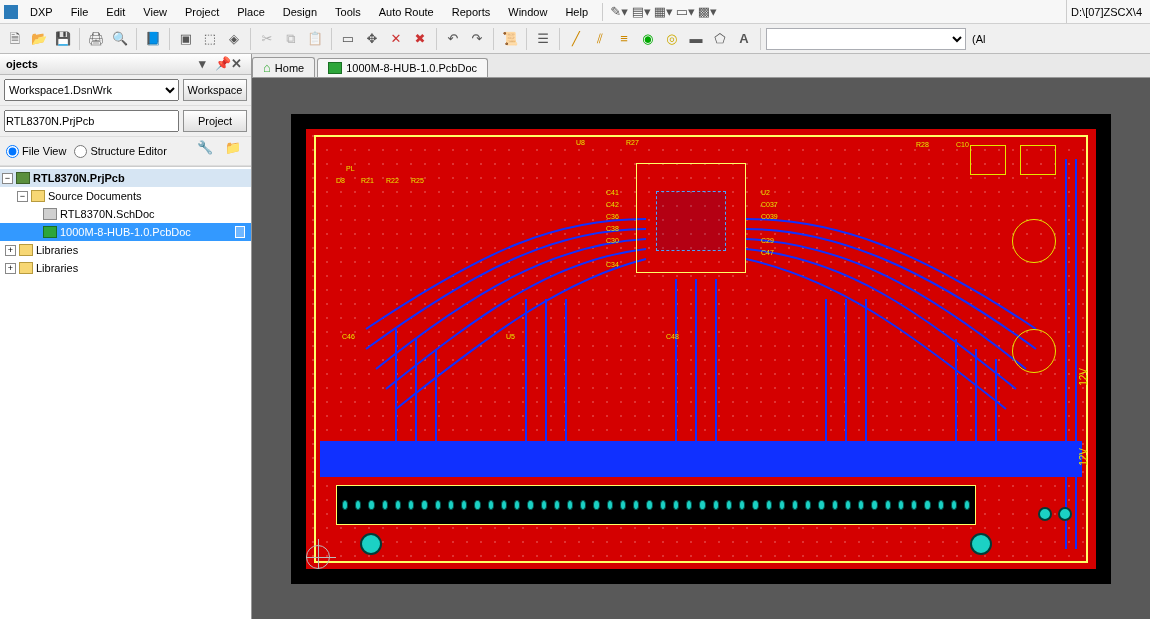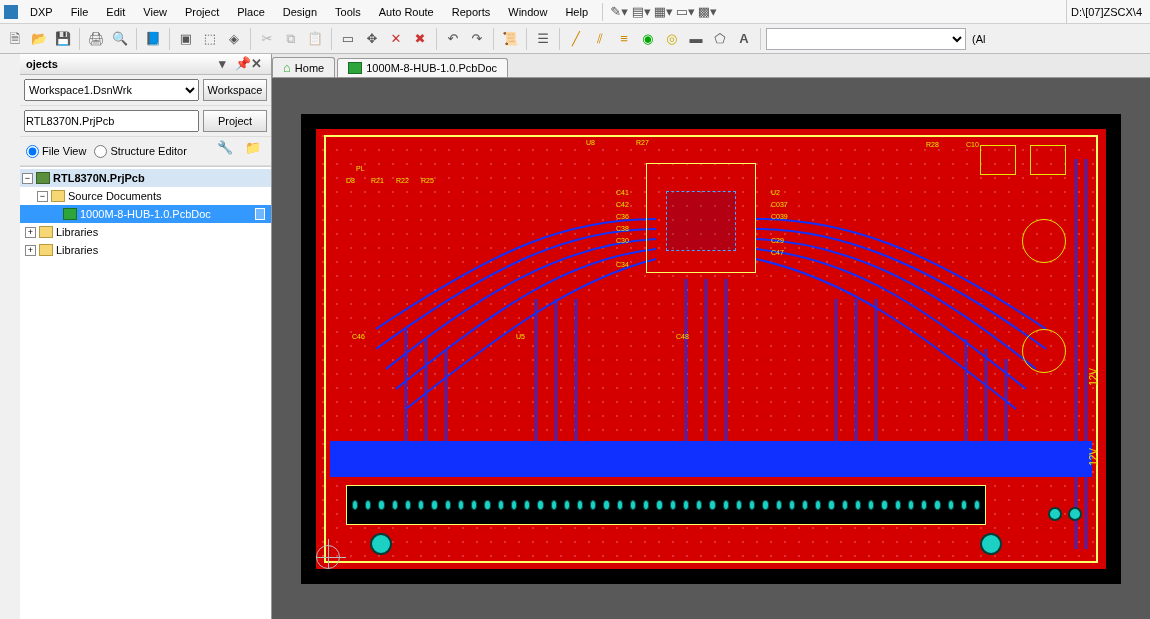--- a/index.html
+++ b/index.html
@@ -14,21 +14,21 @@
 .menubar .toolicons .ic { width: 20px; height:18px; display:flex;align-items:center;justify-content:center; border:1px solid transparent;}
 .menubar .pathbox { margin-left: auto; padding: 0 4px; border-left:1px solid #ccc; height:100%; display:flex; align-items:center; color:#000;}
 
 
 .toolbar { display: flex; align-items: center; height: 30px; background: #f0f0f0; border-bottom: 1px solid #bbb; padding: 0 4px; gap: 2px; }
 .toolbar .ic { width: 22px; height: 22px; display:flex;align-items:center;justify-content:center; border:1px solid transparent;}
 .toolbar .sep { width: 1px; height: 22px; background: #ccc; margin: 0 3px; }
 .toolbar select, .toolbar .combo { height: 22px; border:1px solid #abadb3; background:#fff; padding:0 4px;}
 
 
-.body { flex:1; display:flex; overflow:hidden;margin-left:20px;}
+.body { flex:1; display:flex; overflow:hidden;}
 .sidebar { width: 252px; background:#f0f0f0; border-right:1px solid #999; display:flex; flex-direction:column;}
 .panel-title { background: linear-gradient(#fff,#e4e4e4); border-bottom:1px solid #bbb; padding:3px 6px; display:flex; align-items:center; font-weight:bold;}
 .panel-title .spacer{flex:1;}
 .panel-title .btn{width:14px;height:14px;margin-left:2px;}
 .wsrow{display:flex; padding:4px; gap:4px; border-bottom:1px solid #ddd;}
 .wsrow .combo{flex:1;}
 .wsrow button{width:64px; height:22px; border:1px solid #8e8f8f; background:linear-gradient(#fff,#e1e1e1);}
 .viewrow{display:flex;align-items:center; padding:4px 6px; gap:8px; border-bottom:1px solid #ddd;}
 .viewrow label{display:flex;align-items:center;gap:3px;}
 .viewrow .spacer{flex:1;}
@@ -257,20 +257,25 @@
       <div class="node root">
         <span class="exp">−</span>
           <span class="ico prj"></span>
           <b>RTL8370N.PrjPcb</b>
       </div>
       <div class="node">
         <span class="ind" style="width:12px"></span>
           <span class="exp">−</span>
           <span class="ico folder"></span>
           <span>Source Documents</span>
+      </div>
+      <div class="node">
+        <span class="ind" style="width:38px"></span>
+          <span class="ico sch"></span>
+          <span>RTL8370N.SchDoc</span>
       </div>
       <div class="node sel">
         <span class="ind" style="width:38px"></span>
           <span class="ico pcb"></span>
           <span>1000M-8-HUB-1.0.PcbDoc</span>
           <span class="pageic"></span>
       </div>
       <div class="node">
         <span class="ind" style="width:0"></span>
           <span class="exp">+</span>

